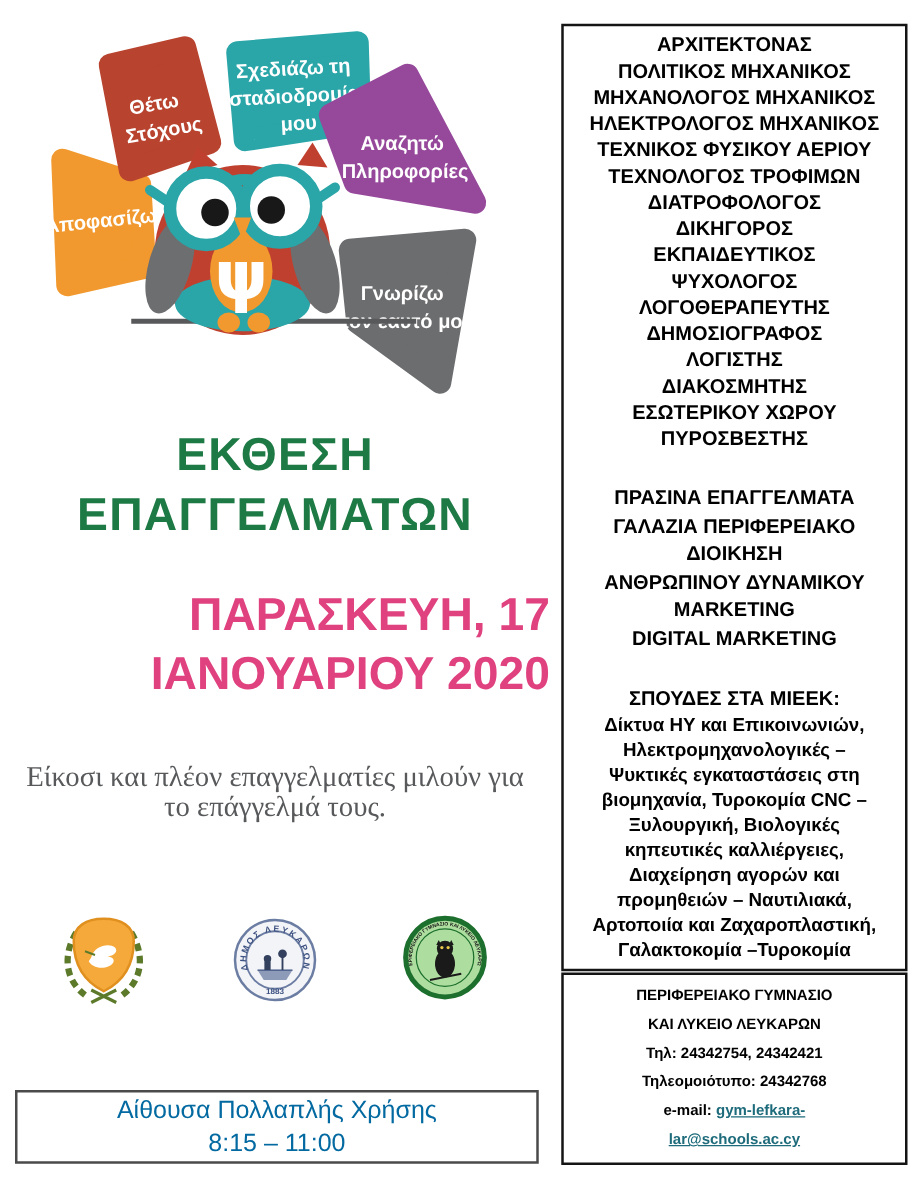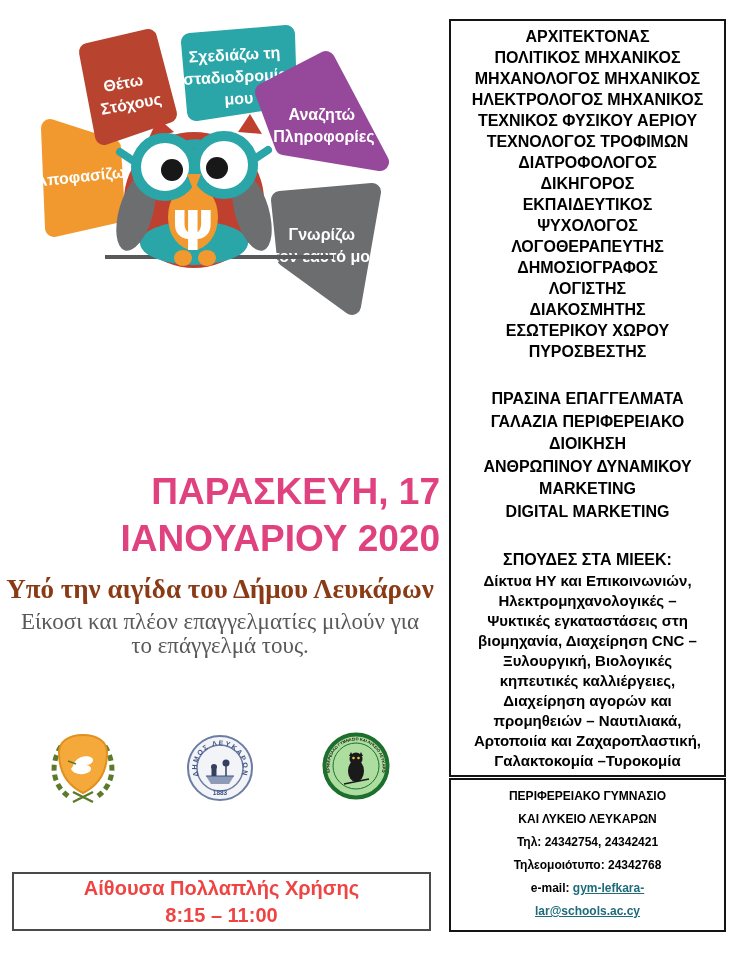--- a/index.html
+++ b/index.html
@@ -27,21 +27,21 @@
     font-family:"Liberation Serif",serif;font-size:23px;line-height:24px;color:#58595b;
   }
   .logos{position:absolute;left:0;top:730px;width:445px;height:80px;}
   .logo{position:absolute;top:0;}
   .logo.cyprus{left:46px;width:74px;height:78px;}
   .logo.lefkara{left:186px;width:68px;height:68px;top:4px;}
   .logo.school{left:322px;width:68px;height:68px;top:2px;}
   .venue-box{
     position:absolute;left:12px;top:872px;width:419px;height:59px;
     border:2px solid #4a4a4a;box-sizing:border-box;text-align:center;
-    font-size:20px;font-weight:bold;line-height:27px;color:#ef4444;padding-top:1px;
+    font-size:20px;font-weight:normal;line-height:27px;color:#0369a1;padding-top:1px;
   }
   
   .list-box{
     position:absolute;left:449px;top:19px;width:277px;height:758px;
     border:2px solid #141414;box-sizing:border-box;
     text-align:center;color:#000;font-weight:bold;padding-top:5px;
   }
   .professions div{font-size:16px;line-height:21px;}
   .categories{margin-top:26px;}
   .categories div{font-size:16px;line-height:22.5px;}
@@ -115,27 +115,30 @@
       <circle cx="165" cy="167" r="29" fill="#ffffff" stroke="#2aa5a8" stroke-width="10"></circle>
       <circle cx="224" cy="165" r="29" fill="#ffffff" stroke="#2aa5a8" stroke-width="10"></circle>
       <circle cx="172" cy="170" r="11" fill="#181818"></circle>
       <circle cx="217" cy="168" r="11" fill="#181818"></circle>
       <path d="M187 174 L201 174 L194 192 Z" fill="#f1992e"></path>
       <ellipse cx="183" cy="258" rx="9" ry="8" fill="#f1992e"></ellipse>
       <ellipse cx="207" cy="258" rx="9" ry="8" fill="#f1992e"></ellipse>
     </g>
   </svg>
 
+  <div class="title">
+    <div>ΕΚΘΕΣΗ</div>
+    <div>ΕΠΑΓΓΕΛΜΑΤΩΝ</div>
+  </div>
 
   <div class="date">
     <div>ΠΑΡΑΣΚΕΥΗ, 17</div>
     <div>ΙΑΝΟΥΑΡΙΟΥ 2020</div>
   </div>
 
-  <div class="aegis">Υπό την αιγίδα του Δήμου Λευκάρων</div>
   <div class="subtitle">Είκοσι και πλέον επαγγελματίες μιλούν για το επάγγελμά τους.</div>
 
   <div class="logos">
 
     <svg class="logo cyprus" viewBox="0 0 74 78">
       <path d="M15 16 C4 34 6 54 22 66" stroke="#5c7a2a" stroke-width="5" fill="none" stroke-dasharray="6 4"></path>
       <path d="M59 16 C70 34 68 54 52 66" stroke="#5c7a2a" stroke-width="5" fill="none" stroke-dasharray="6 4"></path>
       <path d="M27 72 L47 62 M47 72 L27 62" stroke="#5c7a2a" stroke-width="2.5"></path>
       <path d="M37 5 C51 5 61 11 61 23 C61 42 53 55 37 63 C21 55 13 42 13 23 C13 11 23 5 37 5 Z" fill="#f5a93b" stroke="#e0901e" stroke-width="2"></path>
       <path d="M27 36 C29 27 41 24 46 28 C49 31 45 35 40 35 C47 36 46 41 41 43 C34 46 27 43 25 39 Z" fill="#ffffff"></path>
@@ -212,21 +215,21 @@
       <div>ΑΝΘΡΩΠΙΝΟΥ ΔΥΝΑΜΙΚΟΥ</div>
       <div>MARKETING</div>
       <div>DIGITAL MARKETING</div>
     </div>
     <div class="mieek">
       <div class="mieek-heading">ΣΠΟΥΔΕΣ ΣΤΑ ΜΙΕΕΚ:</div>
       <div class="mieek-lines">
         <div>Δίκτυα ΗΥ και Επικοινωνιών,</div>
         <div>Ηλεκτρομηχανολογικές –</div>
         <div>Ψυκτικές εγκαταστάσεις στη</div>
-        <div>βιομηχανία, Διαχείρηση CNC –</div>
+        <div>βιομηχανία, Τυροκομία CNC –</div>
         <div>Ξυλουργική, Βιολογικές</div>
         <div>κηπευτικές καλλιέργειες,</div>
         <div>Διαχείρηση αγορών και</div>
         <div>προμηθειών – Ναυτιλιακά,</div>
         <div>Αρτοποιία και Ζαχαροπλαστική,</div>
         <div>Γαλακτοκομία –Τυροκομία</div>
       </div>
     </div>
   </div>
 

